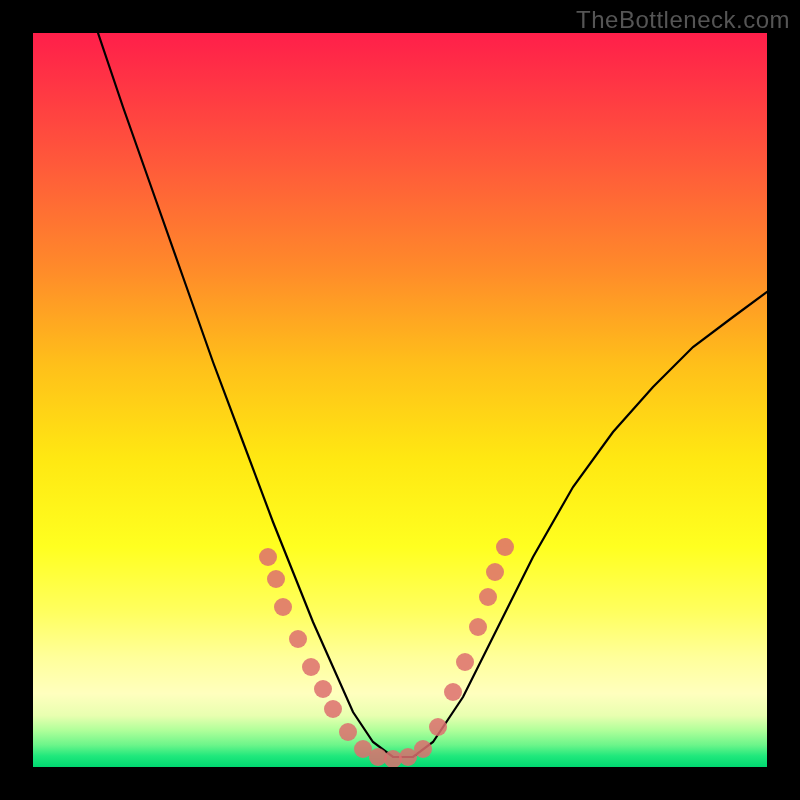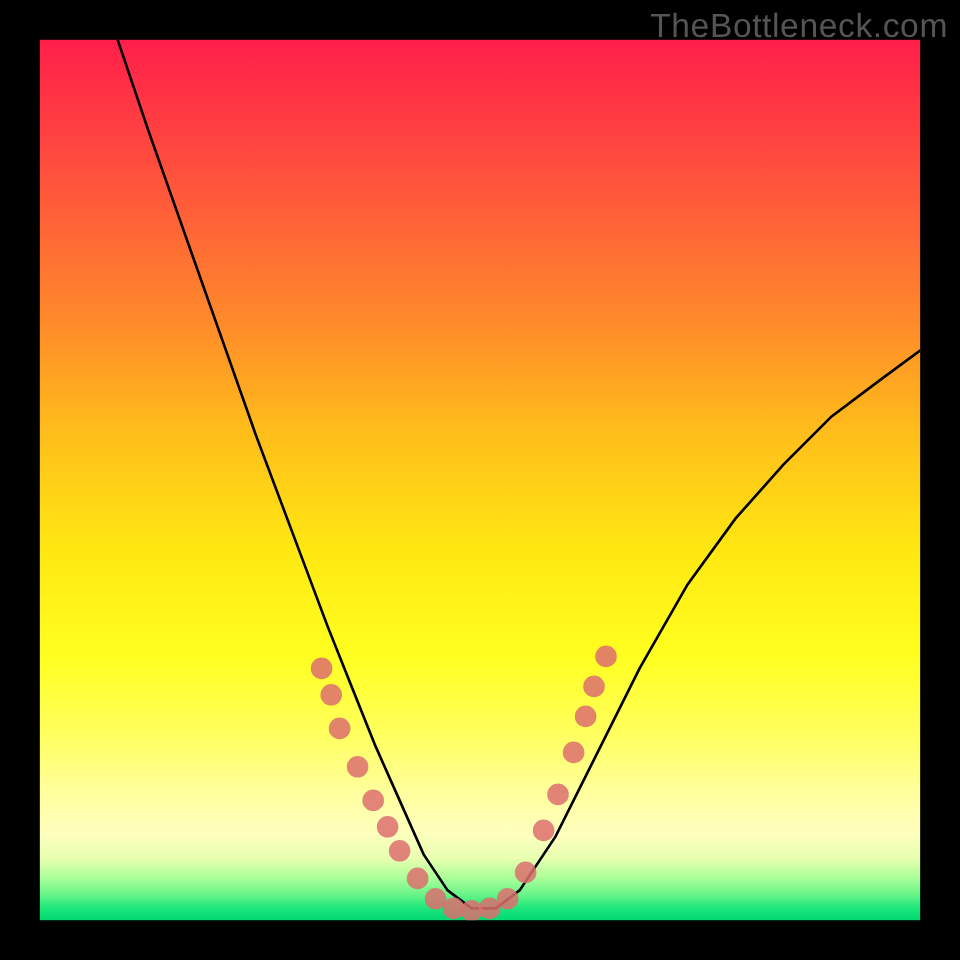--- a/index.html
+++ b/index.html
@@ -57,21 +57,21 @@
     left: 0;
     top: 0;
     width: 100%;
     height: 100%;
   }
   .watermark {
     position: absolute;
     top: 6px;
     right: 10px;
     color: #555;
-    font-size: 28px;
+    font-size: 24px;
     font-weight: 500;
     letter-spacing: 0.5px;
     font-family: Arial, Helvetica, sans-serif;
   }
   .marker {
     fill: #dd6e6e;
     fill-opacity: 0.85;
   }
 </style>
 </head>

